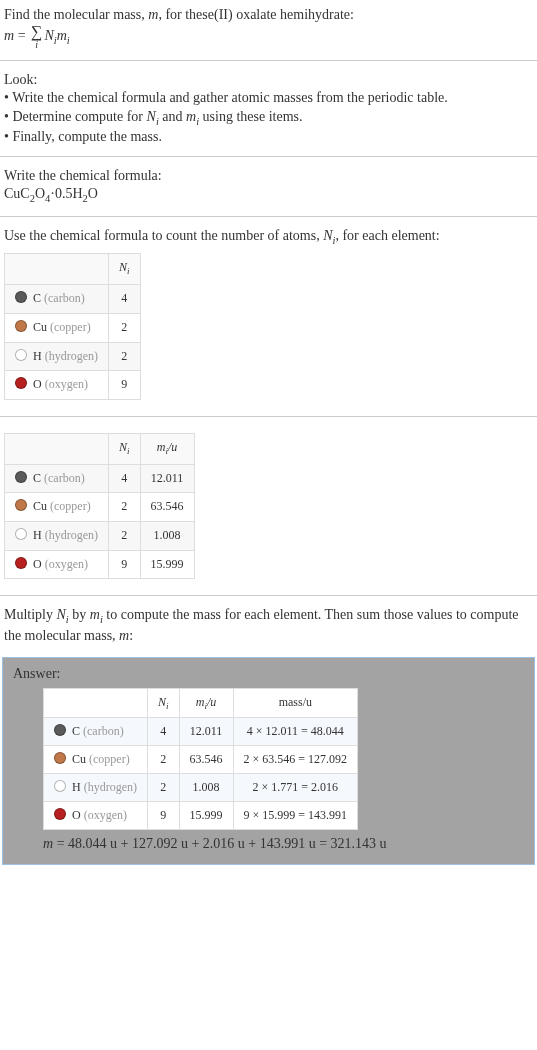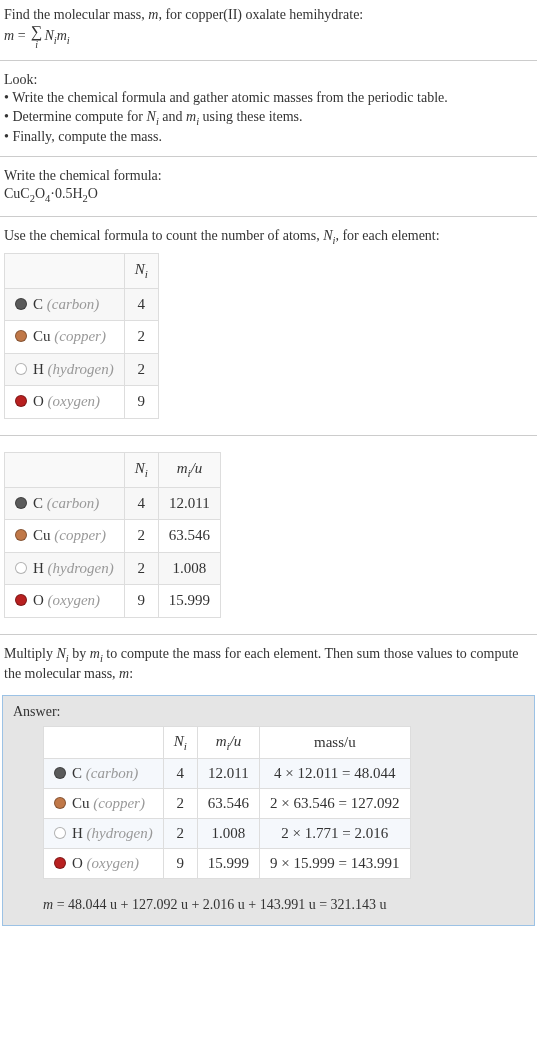--- a/index.html
+++ b/index.html
@@ -40,59 +40,59 @@
   .sigma-col .sigma { font-size: 16px; }
   .sigma-col .idx { font-size: 10px; font-style: italic; }
   table.data {
     border-collapse: collapse;
     margin: 6px 0;
   }
   table.data th, table.data td {
     border: 1px solid #ddd;
     padding: 6px 10px;
     font-weight: normal;
-    font-size: 15px;
+    font-size: 12px;
   }
   table.data th {
     background: #f9f9f9;
     font-style: italic;
     text-align: center;
   }
   table.data td.num {
     text-align: center;
   }
   table.data tr.alt td { background: #f7f7f7; }
   .bullet {
     display: inline-block;
     width: 10px; height: 10px;
     border-radius: 50%;
     margin-right: 6px;
     vertical-align: -1px;
     border: 1px solid rgba(0,0,0,0.3);
   }
-  .elem-label { color: #999; font-style: italic; }
+  .elem-label { color: #999; }
   .elem-sym { color: #333; }
   .answer-box {
     border: 1px solid #9cc2e5;
-    background: #e5e5e5;
+    background: #a3a3a3;
     padding: 8px 10px 12px 10px;
     margin: 6px 2px;
   }
   .answer-box table.data td, .answer-box table.data th {
     background: #fff;
   }
   .answer-box table.data tr.alt td { background: #f5f8fc; }
   .answer-title { margin-bottom: 4px; }
   .tight { line-height: 1.3; }
 </style>
 </head>
 <body>
 
 <div class="section tight">
-  <span>Find the molecular mass, </span><span class="italic">m</span><span>, for copper(II) oxalate hemihydrate:</span><br>
+  <span>Find the molecular mass, </span><span class="italic">m</span><span>, for these(II) oxalate hemihydrate:</span><br>
   <span class="formula-line">
     <span class="italic">m</span> =
     <span class="sigma-block">
       <span class="sigma-col">
           <span class="sigma">∑</span>
           <span class="idx">i</span>
         </span>
       <span><span class="italic">N<sub>i</sub></span><span class="italic">m<sub>i</sub></span></span>
     </span>
   </span>
@@ -217,16 +217,16 @@
       <td class="num">2 × 1.771 = 2.016</td>
     </tr>
     <tr>
       <td><span class="bullet" style="background: rgb(184, 32, 32);"></span><span class="elem-sym">O</span> <span class="elem-label">(oxygen)</span></td>
       <td class="num">9</td>
       <td class="num">15.999</td>
       <td class="num">9 × 15.999 = 143.991</td>
     </tr>
   </tbody>
     </table>
-  <div style="margin-left:30px; margin-top:18px;">
+  <div style="margin-left:30px; margin-top:6px;">
     <span class="italic">m</span><span> = 48.044 u + 127.092 u + 2.016 u + 143.991 u = 321.143 u</span>
   </div>
 </div>
 
 </body></html>

